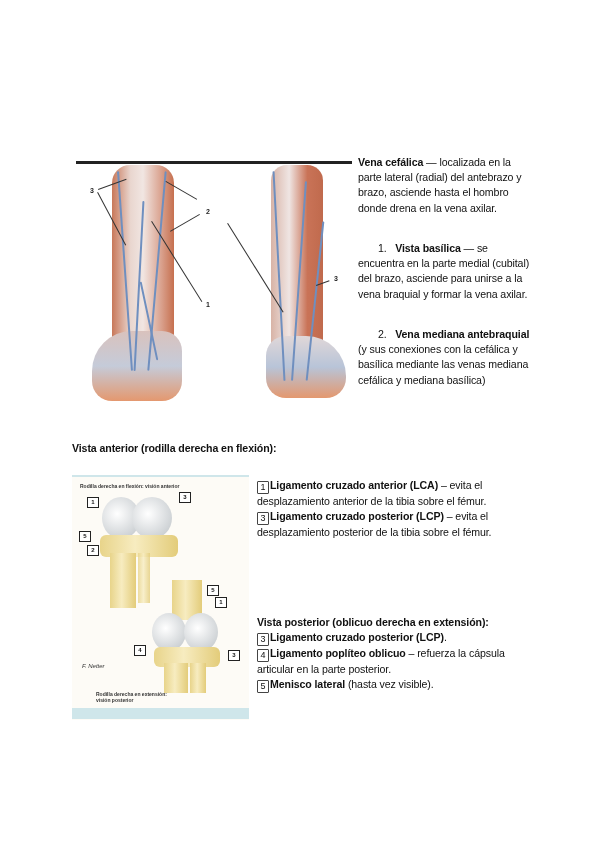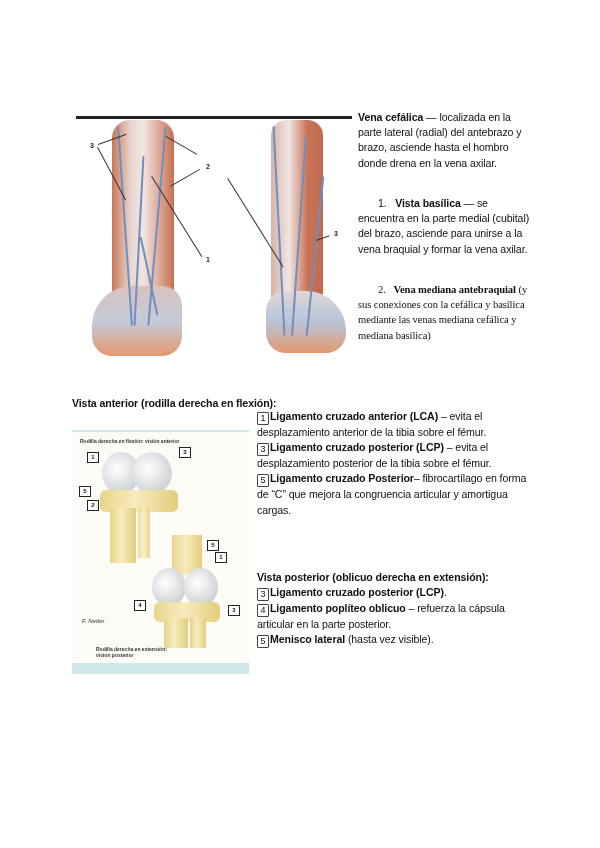--- a/index.html
+++ b/index.html
@@ -1,18 +1,18 @@
 <!DOCTYPE html>
 <html><head>
 <meta charset="utf-8">
 <style>
   html, body { margin: 0; padding: 0; background: #ffffff; }
   body { width: 600px; height: 848px; position: relative; overflow: hidden;
          font-family: "Liberation Sans", sans-serif; color: #111; }
-  .abs { position: absolute; }
+  .abs { position: absolute; margin-top: 45px; }
   .txt { font-size: 10.6px; line-height: 15.2px; letter-spacing: -0.1px; }
   b { font-weight: bold; }
 
   
   #arm-fig { left: 76px; top: 116px; width: 276px; height: 245px; }
   .rule-top { position:absolute; left:0; top:0; width:276px; height:3px; background:#222; }
   .arm { position:absolute; border-radius: 18px 18px 30px 30px; }
   .vein { position:absolute; background:#6f8fbf; width:2px; border-radius:2px; }
   .leader { position:absolute; height:1px; background:#333; transform-origin:0 0; }
   .lbl-num { position:absolute; font-size:7px; font-weight:bold; color:#222; }
@@ -64,21 +64,21 @@
 </div>
 
 <div class="abs txt" style="left:358px; top:110px; width:172px;">
   <b>Vena cefálica</b><span> — </span><span>localizada en la parte lateral (radial) del antebrazo y brazo, asciende hasta el hombro donde drena en la vena axilar.</span>
 </div>
 
 <div class="abs txt" style="left:358px; top:196px; width:172px;">
   <span class="indent">1.</span>&nbsp;&nbsp;&nbsp;<b>Vista basílica</b><span> — </span><span>se encuentra en la parte medial (cubital) del brazo, asciende para unirse a la vena braquial y formar la vena axilar.</span>
 </div>
 
-<div class="abs txt" style="left:358px; top:282px; width:172px;font-family:Liberation Serif, serif;">
+<div class="abs txt" style="left:358px; top:282px; width:172px;">
   <span class="indent">2.</span>&nbsp;&nbsp;&nbsp;<b>Vena mediana antebraquial</b><span> (y sus conexiones con la cefálica y basílica mediante las venas mediana cefálica y mediana basílica)</span>
 </div>
 
 <div class="abs txt" style="left:72px; top:396px; font-weight:bold;">Vista anterior (rodilla derecha en flexión):</div>
 
 <div id="knee-fig" class="abs">
   <div class="blue-band" style="top:0; height:2px;"></div>
   <div class="cap" style="left:8px; top:8px; width:120px;">Rodilla derecha en flexión: visión anterior</div>
 
   <div class="condyle" style="left:30px; top:22px; width:38px; height:42px;"></div>
@@ -102,24 +102,23 @@
   <div class="box-lbl" style="left:62px; top:170px;">4</div>
   <div class="box-lbl" style="left:156px; top:175px;">3</div>
   <div class="cap" style="left:10px; top:188px; font-style:italic; font-weight:normal; font-size:6px;">F. Netter</div>
   <div class="cap" style="left:24px; top:216px;">
     <div>Rodilla derecha en extensión:</div>
     <div>visión posterior</div>
   </div>
   <div class="blue-band" style="top:233px; height:11px;"></div>
 </div>
 
-<div class="abs txt" style="left:257px; top:409px; width:275px;">
+<div class="abs txt" style="left:257px; top:433px; width:275px;">
   <div><span class="num-box">1</span><b>Ligamento cruzado anterior (LCA)</b><span> – evita el desplazamiento anterior de la tibia sobre el fémur.</span></div>
   <div><span class="num-box">3</span><b>Ligamento cruzado posterior (LCP)</b><span> – evita el desplazamiento posterior de la tibia sobre el fémur.</span></div>
-  <div><span class="num-box">5</span><b>Ligamento cruzado Posterior</b><span>– fibrocartílago en forma de “C” que mejora la congruencia articular y amortigua cargas.</span></div>
 </div>
 
 <div class="abs txt" style="left:257px; top:570px; font-weight:bold;">Vista posterior (oblicuo derecha en extensión):</div>
 <div class="abs txt" style="left:257px; top:585px; width:275px;">
   <div><span class="num-box">3</span><b>Ligamento cruzado posterior (LCP)</b><span>.</span></div>
   <div><span class="num-box">4</span><b>Ligamento poplíteo oblicuo</b><span> – refuerza la cápsula articular en la parte posterior.</span></div>
   <div><span class="num-box">5</span><b>Menisco lateral</b><span> (hasta vez visible).</span></div>
 </div>
 
 </body></html>

